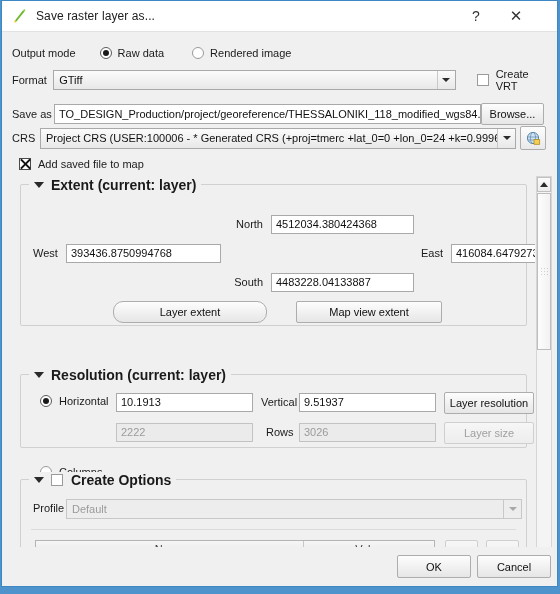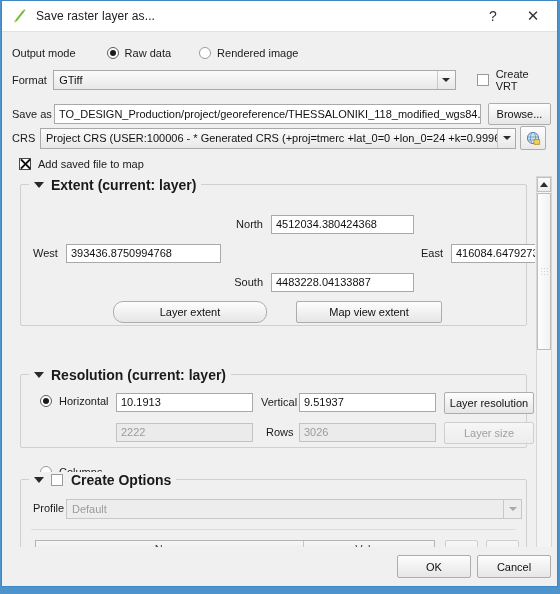--- a/index.html
+++ b/index.html
@@ -18,42 +18,42 @@
     position:absolute;left:1px;top:0;width:557px;height:587px;
     background:#f0f0f0;
     border:1px solid #3c87c4;
     box-sizing:border-box;
     display:flex;flex-direction:column;
   }
   .titlebar{
     height:31px;flex:none;background:#ffffff;
     display:flex;align-items:center;
     border-bottom:1px solid #e2e2e2;
-    padding:0 4px 0 10px;
+    padding:0 21px 0 10px;
     box-sizing:border-box;
   }
   .title-icon{width:16px;height:16px;flex:none;position:relative;margin-right:8px;}
   .title-text{font-size:12px;color:#202020;flex:1;letter-spacing:.1px;}
   .title-btn{
     width:40px;height:29px;display:flex;align-items:center;justify-content:center;
     font-size:14px;color:#333;
   }
   .title-btn.close{font-size:15px;}
 
   
   .content{
     flex:1;position:relative;background:#f0f0f0;
     padding:0;box-sizing:border-box;
   }
 
   .row{display:flex;align-items:center;}
 
   
   #output-mode-row{position:absolute;left:10px;top:12px;width:400px;height:18px;}
-  #output-mode-row .lbl{margin-right:25px;}
+  #output-mode-row .lbl{margin-right:18px;}
 
   .radio{
     width:12px;height:12px;border-radius:50%;
     border:1px solid #9a9a9a;background:#fff;
     display:inline-block;position:relative;flex:none;
     box-sizing:border-box;
   }
   .radio.on{border-color:#5a5a5a;}
   .radio.on:after{
     content:"";position:absolute;left:2px;top:2px;width:6px;height:6px;
@@ -110,21 +110,21 @@
   #format-row{position:absolute;left:10px;top:38px;width:540px;height:20px;}
   #format-row .lbl{width:42px;}
   #format-combo{width:410px;}
   #create-vrt{display:flex;align-items:center;margin-left:14px;}
   #create-vrt span{margin-left:7px;}
 
   
   #saveas-row{position:absolute;left:10px;top:71px;width:540px;height:22px;}
   #saveas-row .lbl{width:42px;}
   #saveas-input{width:427px;height:20px;line-height:18px;}
-  #browse-btn{width:63px;margin-left:7px;}
+  #browse-btn{width:63px;}
 
   
   #crs-row{position:absolute;left:10px;top:95px;width:540px;height:22px;}
   #crs-row .lbl{width:28px;}
   #crs-combo{width:476px;height:21px;}
   #crs-pick-btn{
     width:24px;height:22px;margin-left:4px;
     background:linear-gradient(#fdfdfd,#e9e9e9);border:1px solid #adadad;border-radius:2px;
     display:flex;align-items:center;justify-content:center;
   }

